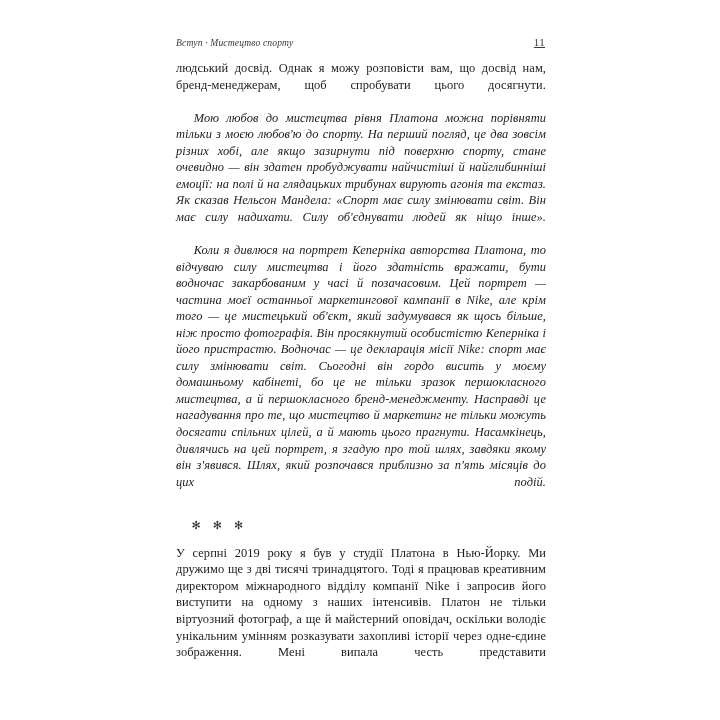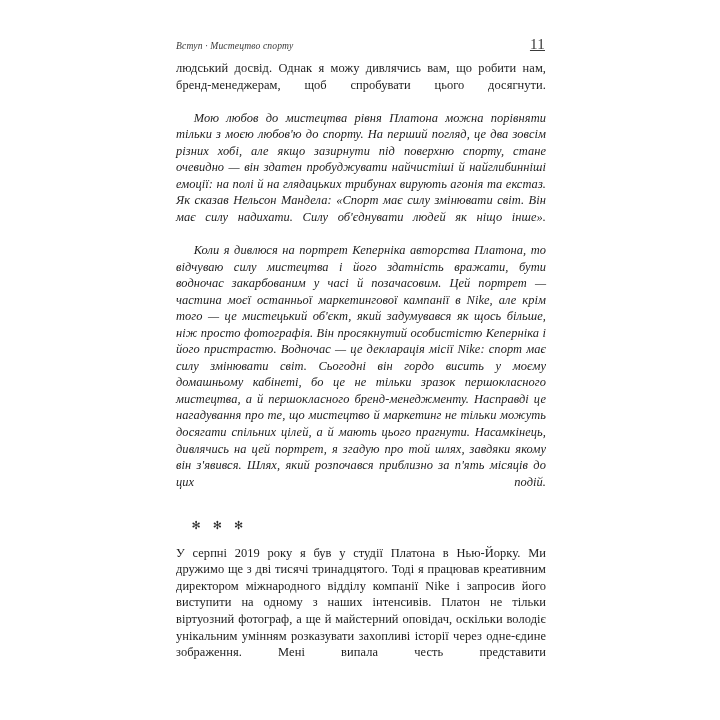--- a/index.html
+++ b/index.html
@@ -41,21 +41,21 @@
     white-space: nowrap;
   }
 
   .running-head .head-title {
     font-style: italic;
     font-size: 9.6px;
   }
 
   .running-head .folio {
     font-style: normal;
-    font-size: 15px;
+    font-size: 11px;
     color: #3a3a3a;
     letter-spacing: 0.3px;
     text-decoration: underline;
   }
 
   
   .textblock {
     position: absolute;
     left: 176px;
     top: 60px;
@@ -114,21 +114,21 @@
 
 <div class="page">
 
   <div class="running-head">
     <span class="head-title">Вступ · Мистецтво спорту</span>
     <span class="folio">11</span>
   </div>
 
   <div class="textblock">
 
-    <p class="para noindent">людський досвід. Однак я можу дивлячись вам, що робити нам, бренд-менеджерам, щоб спробувати цього досягнути.</p>
+    <p class="para noindent">людський досвід. Однак я можу розповісти вам, що досвід нам, бренд-менеджерам, щоб спробувати цього досягнути.</p>
 
     <p class="para indent">Мою любов до мистецтва рівня Платона можна порівняти тільки з моєю любов'ю до спорту. На перший погляд, це два зовсім різних хобі, але якщо зазирнути під поверхню спорту, стане очевидно — він здатен пробуджувати найчистіші й найглибинніші емоції: на полі й на глядацьких трибунах вирують агонія та екстаз. Як сказав Нельсон Мандела: «Спорт має силу змінювати світ. Він має силу надихати. Силу об'єднувати людей як ніщо інше».</p>
 
     <p class="para indent">Коли я дивлюся на портрет Кеперніка авторства Платона, то відчуваю силу мистецтва і його здатність вражати, бути водночас закарбованим у часі й позачасовим. Цей портрет — частина моєї останньої маркетингової кампанії в Nike, але крім того — це мистецький об'єкт, який задумувався як щось більше, ніж просто фотографія. Він просякнутий особистістю Кеперніка і його пристрастю. Водночас — це декларація місії Nike: спорт має силу змінювати світ. Сьогодні він гордо висить у моєму домашньому кабінеті, бо це не тільки зразок першокласного мистецтва, а й першокласного бренд-менеджменту. Насправді це нагадування про те, що мистецтво й маркетинг не тільки можуть досягати спільних цілей, а й мають цього прагнути. Насамкінець, дивлячись на цей портрет, я згадую про той шлях, завдяки якому він з'явився. Шлях, який розпочався приблизно за п'ять місяців до цих подій.</p>
 
     <div class="divider">
       <span class="asterisks">✻ ✻ ✻</span>
     </div>
 
     <p class="para noindent">У серпні 2019 року я був у студії Платона в Нью-Йорку. Ми дружимо ще з дві тисячі тринадцятого. Тоді я працював креативним директором міжнародного відділу компанії Nike і запросив його виступити на одному з наших інтенсивів. Платон не тільки віртуозний фотограф, а ще й майстерний оповідач, оскільки володіє унікальним умінням розказувати захопливі історії через одне-єдине зображення. Мені випала честь представити</p>

